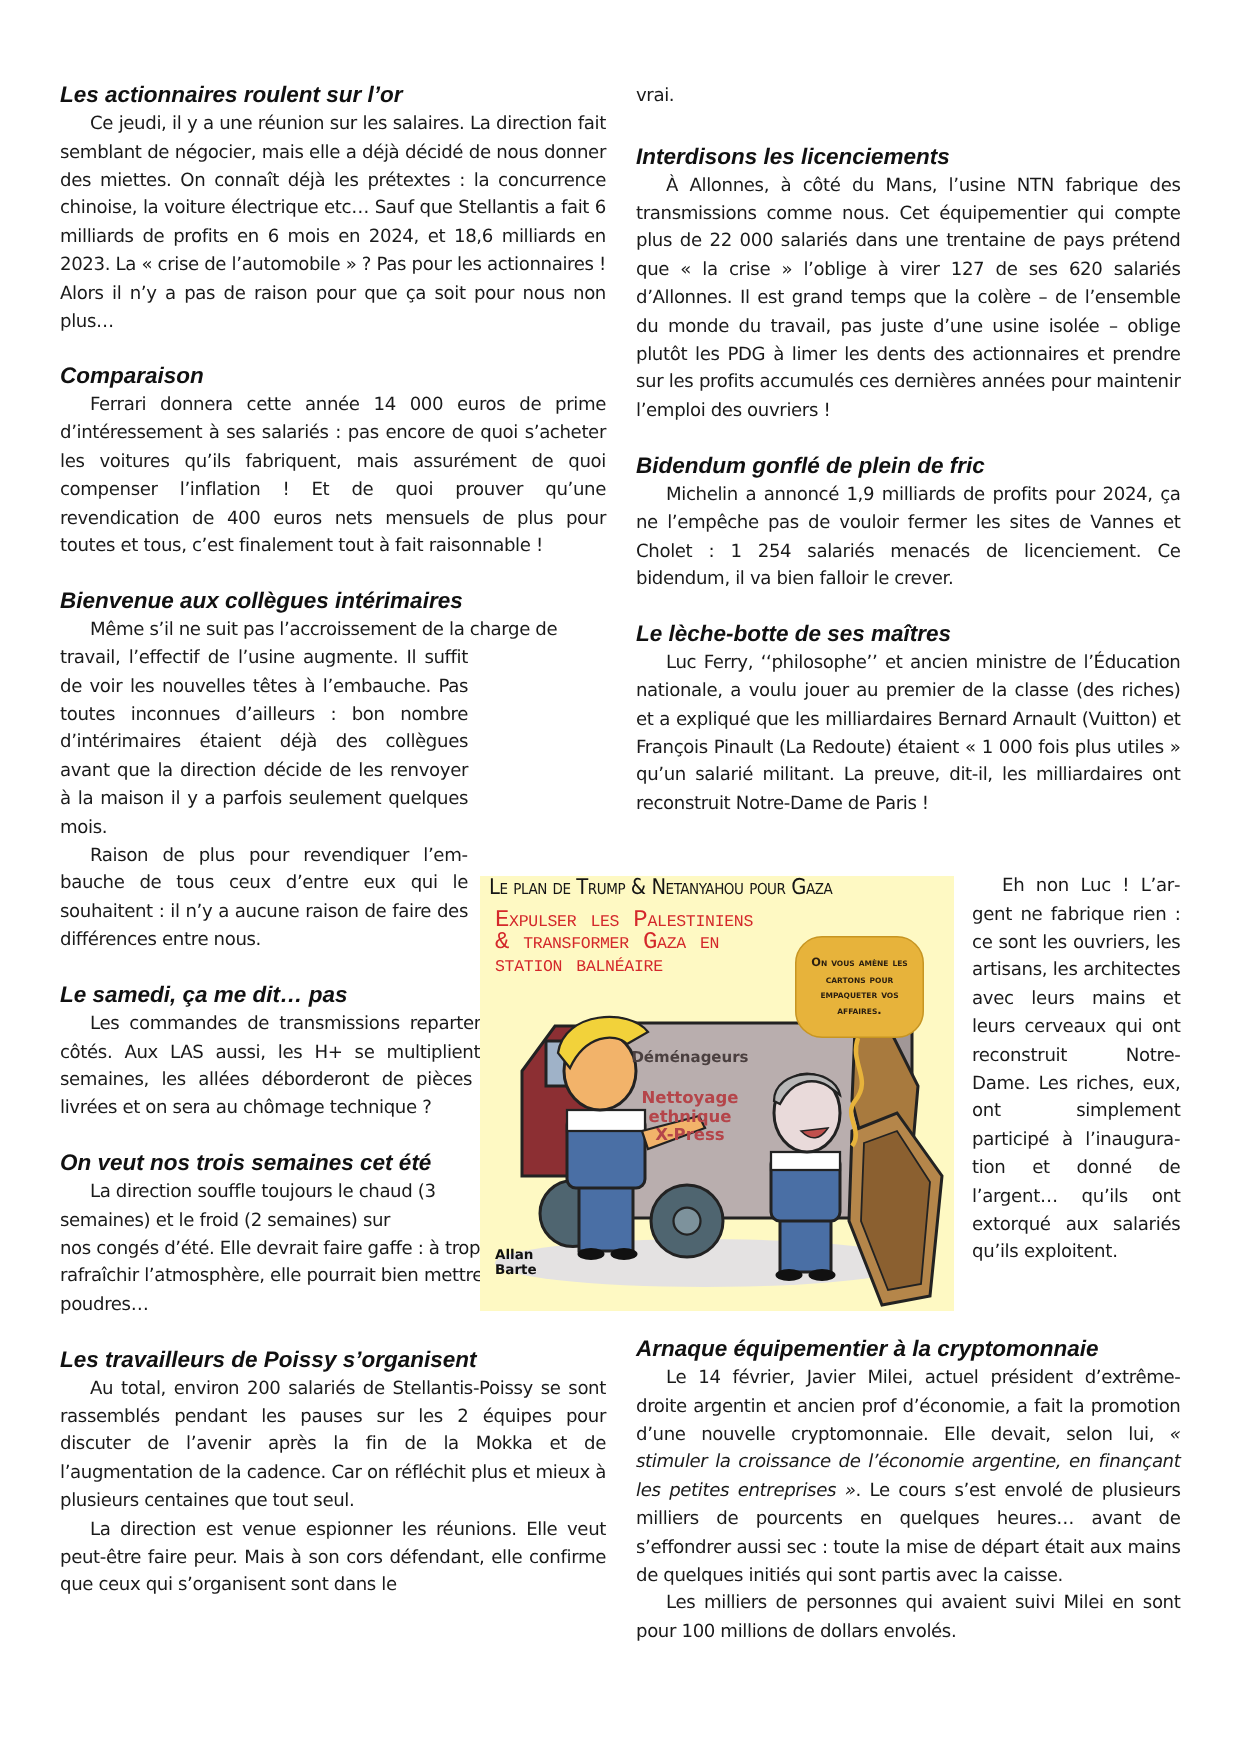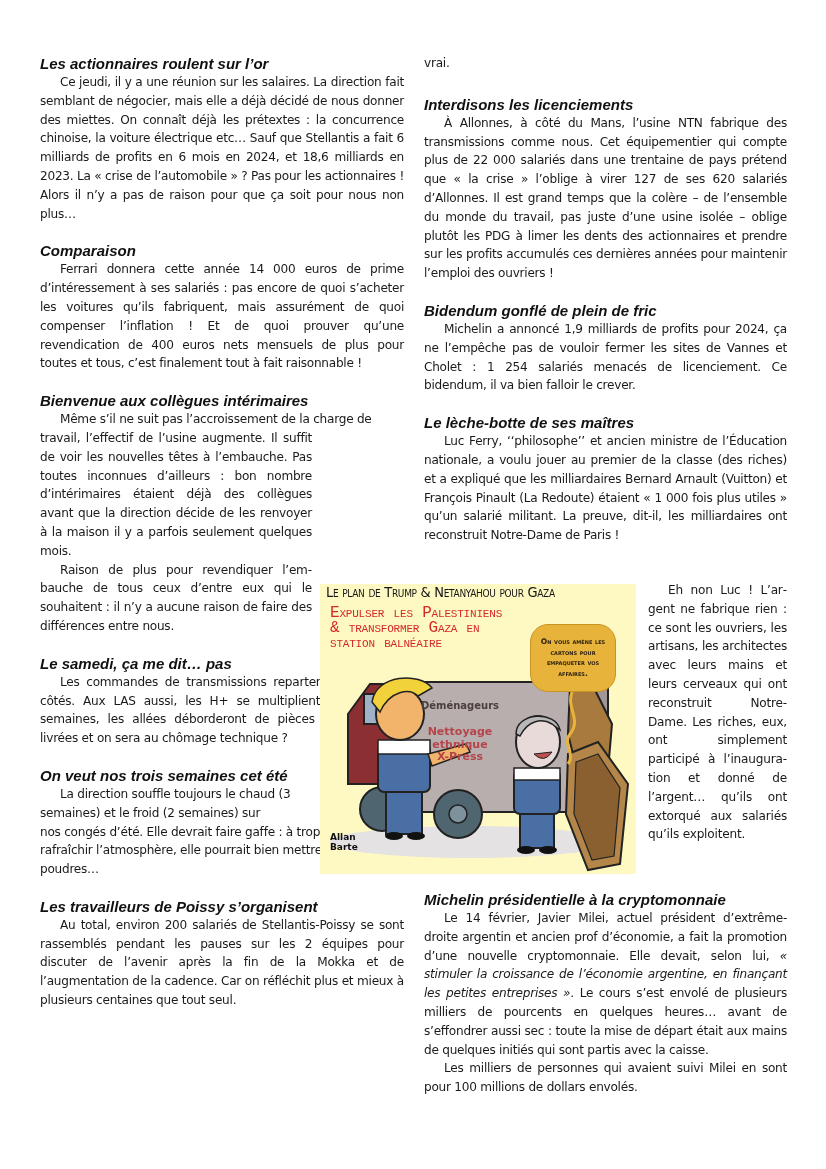--- a/index.html
+++ b/index.html
@@ -82,20 +82,21 @@
     <p>Les commandes de transmissions repartent de tous les côtés. Aux LAS aussi, les H+ se multiplient. Et dans six semaines, les allées déborderont de pièces faites et pas livrées et on sera au chômage technique ?</p>
   </div>
   <div class="article">
     <h2>On veut nos trois semaines cet été</h2>
     <p class="narrow" style="text-align:left">La direction souffle toujours le chaud (3 semaines) et le froid (2 semaines) sur</p>
     <p class="noindent" style="text-align:left">nos congés d’été. Elle devrait faire gaffe : à trop vouloir rafraîchir l’atmosphère, elle pourrait bien mettre le feu aux poudres…</p>
   </div>
   <div class="article">
     <h2>Les travailleurs de Poissy s’organisent</h2>
     <p>Au total, environ 200 salariés de Stellantis-Poissy se sont rassemblés pendant les pauses sur les 2 équipes pour discuter de l’avenir après la fin de la Mokka et de l’augmentation de la cadence. Car on réfléchit plus et mieux à plusieurs centaines que tout seul.</p>
+    <p>La direction est venue espionner les réunions. Elle veut peut-être faire peur. Mais à son cors défendant, elle confirme que ceux qui s’organisent sont dans le</p>
   </div>
 </div>
 
 <div class="col col-right">
   <p class="noindent cont">vrai.</p>
   <div class="article">
     <h2>Interdisons les licenciements</h2>
     <p>À Allonnes, à côté du Mans, l’usine NTN fabrique des transmissions comme nous. Cet équipementier qui compte plus de 22 000 salariés dans une trentaine de pays prétend que « la crise » l’oblige à virer 127 de ses 620 salariés d’Allonnes. Il est grand temps que la colère – de l’ensemble du monde du travail, pas juste d’une usine isolée – oblige plutôt les PDG à limer les dents des actionnaires et prendre sur les profits accumulés ces dernières années pour maintenir l’emploi des ouvriers !</p>
   </div>
   <div class="article">
@@ -107,21 +108,21 @@
     <p>Luc Ferry, ‘‘philosophe’’ et ancien ministre de l’Édu­cation nationale, a voulu jouer au premier de la classe (des riches) et a expliqué que les milliardaires Bernard Arnault (Vuitton) et François Pinault (La Redoute) étaient « 1 000 fois plus utiles » qu’un salarié militant. La preuve, dit-il, les milliardaires ont reconstruit Notre-Dame de Paris !</p>
   </div>
 </div>
 
 <div class="right-wrap">
   <p>Eh non Luc ! L’ar­gent ne fabrique rien : ce sont les ouvriers, les artisans, les architectes avec leurs mains et leurs cerveaux qui ont reconstruit Notre-Dame. Les riches, eux, ont simplement participé à l’inaugura­tion et donné de l’argent… qu’ils ont extorqué aux salariés qu’ils exploitent.</p>
 </div>
 
 <div class="col col-right" style="top:890px">
   <div class="article">
-    <h2>Michelin présidentielle à la cryptomonnaie</h2>
+    <h2>Arnaque équipementier à la cryptomonnaie</h2>
     <p><span>Le 14 février, Javier Milei, actuel président d’ex­trême-droite argentin et ancien prof d’économie, a fait la promotion d’une nouvelle cryptomonnaie. Elle devait, selon lui, </span><em>« stimuler la croissance de l’économie argen­tine, en finançant les petites entreprises »</em><span>. Le cours s’est envolé de plusieurs milliers de pourcents en quelques heures… avant de s’effondrer aussi sec : toute la mise de départ était aux mains de quelques initiés qui sont par­tis avec la caisse.</span></p>
     <p>Les milliers de personnes qui avaient suivi Milei en sont pour 100 millions de dollars envolés.</p>
   </div>
 </div>
 
 <div class="cartoon">
   <svg width="316" height="290" viewBox="0 0 316 290" style="position:absolute;left:0;top:0">
 
     <ellipse cx="150" cy="258" rx="140" ry="16" fill="#e4e2e2"></ellipse>
 

